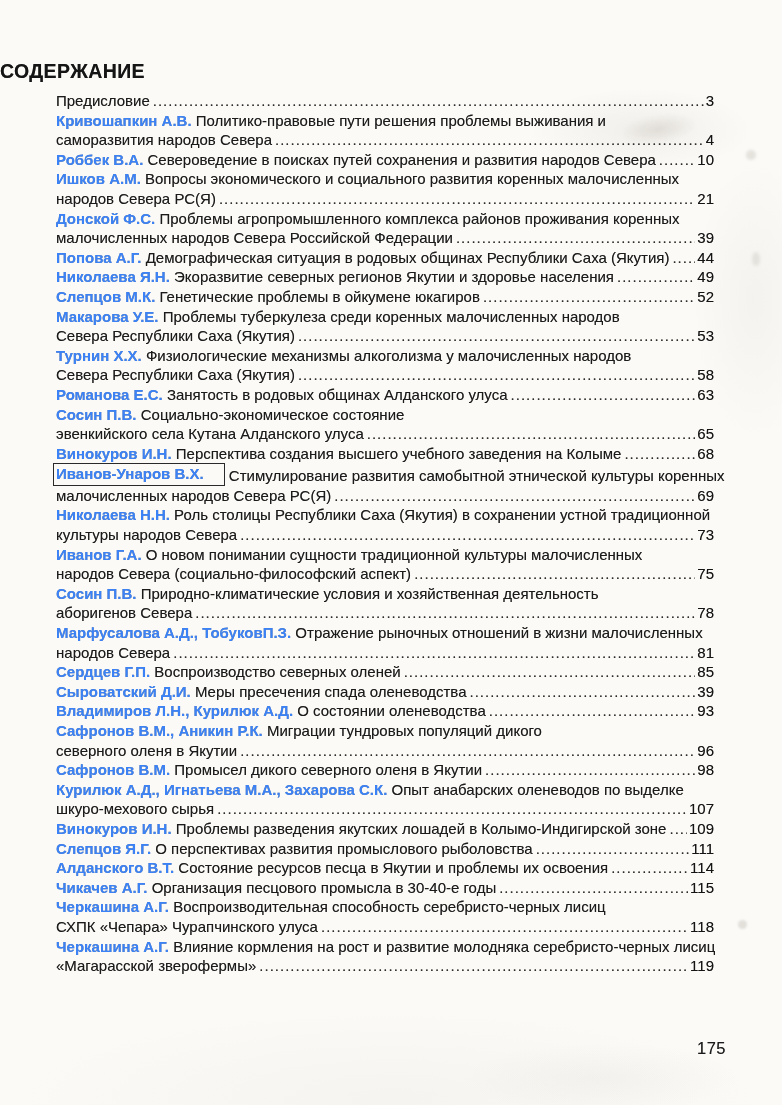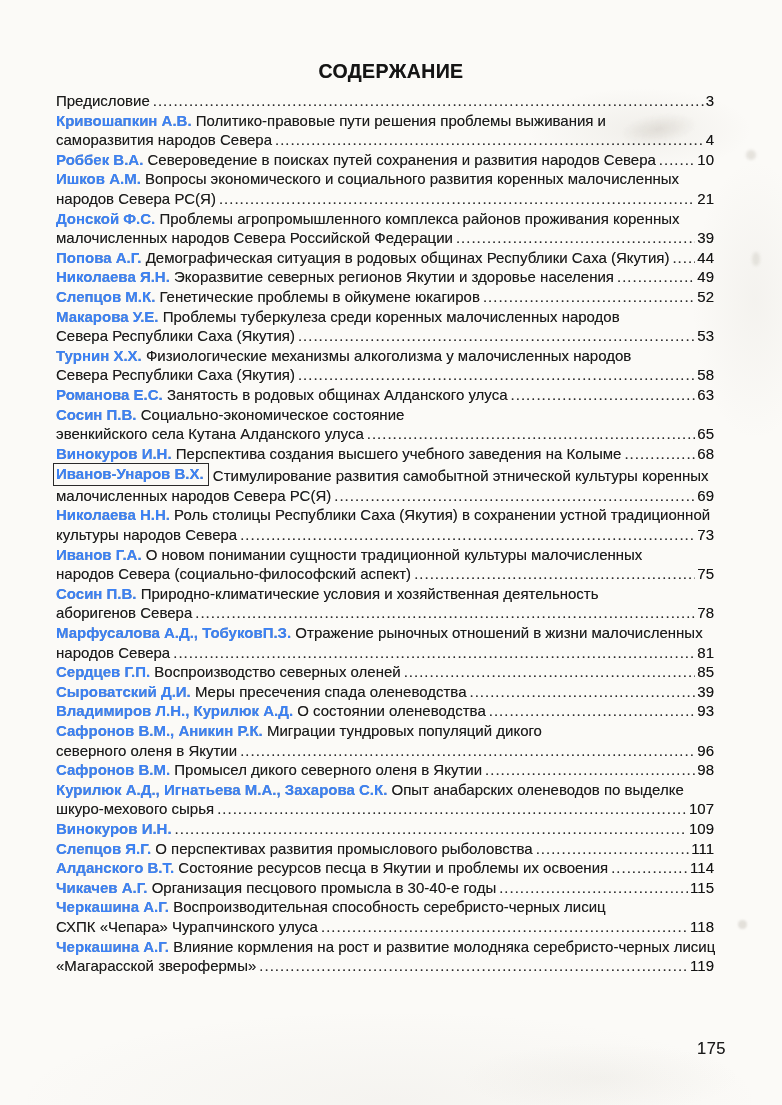--- a/index.html
+++ b/index.html
@@ -13,35 +13,35 @@
   body::before{
     content:"";position:absolute;inset:0;pointer-events:none;
     background:
       radial-gradient(ellipse 160px 60px at 640px 130px, rgba(150,140,125,0.10), transparent 70%),
       radial-gradient(ellipse 90px 200px at 755px 300px, rgba(160,152,138,0.08), transparent 70%),
       radial-gradient(ellipse 200px 50px at 600px 1078px, rgba(160,152,138,0.07), transparent 70%),
       radial-gradient(ellipse 500px 120px at 390px 1100px, rgba(150,143,128,0.06), transparent 75%);
   }
   .page-title{
     position:absolute;top:60px;left:0;width:100%;
-    text-align:center;font-weight:700;font-size:19.5px;letter-spacing:.4px;
+    font-weight:700;font-size:19.5px;letter-spacing:.4px;
     color:#151515;text-shadow:0 0 .5px rgba(20,20,20,.6);
   }
   .toc{
     position:absolute;top:91px;left:56px;width:658px;
     font-size:15px;line-height:19.6px;
     text-shadow:0 0 .45px rgba(25,25,25,.5);
   }
   .entry{margin:0;}
   .line{display:flex;align-items:flex-end;white-space:pre;}
   .line .t{white-space:pre;}
   .author{font-weight:700;color:#3b82f6;}
   .author.boxed{
     border:1.6px solid #2a2a2a;
-    padding:0 4px 1px 2px;margin-left:-3px;
+    padding:0 20px 1px 2px;margin-left:-3px;
   }
   .dots{
     flex:1 1 auto;overflow:hidden;white-space:nowrap;
     margin:0 2px 0 3px;min-width:8px;color:#2c2c2c;
   }
   .dots::after{
     content:"..................................................................................................................................................................................................";
     letter-spacing:1px;font-size:15px;
   }
   .pg{flex:0 0 auto;text-align:right;color:#141414;}
@@ -144,21 +144,21 @@
       <div class="line"><span class="t">северного оленя в Якутии</span><span class="dots"></span><span class="pg">96</span></div>
     </div>
     <div class="entry">
       <div class="line"><b class="author">Сафронов В.М.</b><span class="t"> Промысел дикого северного оленя в Якутии</span><span class="dots"></span><span class="pg">98</span></div>
     </div>
     <div class="entry">
       <div class="line"><b class="author">Курилюк А.Д., Игнатьева М.А., Захарова С.К.</b><span class="t"> Опыт анабарских оленеводов по выделке</span></div>
       <div class="line"><span class="t">шкуро-мехового сырья</span><span class="dots"></span><span class="pg">107</span></div>
     </div>
     <div class="entry">
-      <div class="line"><b class="author">Винокуров И.Н.</b><span class="dots"></span><span class="pg">109</span></div>
+      <div class="line"><b class="author">Винокуров И.Н.</b><span class="t"> Проблемы разведения якутских лошадей в Колымо-Индигирской зоне</span><span class="dots"></span><span class="pg">109</span></div>
     </div>
     <div class="entry">
       <div class="line"><b class="author">Слепцов Я.Г.</b><span class="t"> О перспективах развития промыслового рыболовства</span><span class="dots"></span><span class="pg">111</span></div>
     </div>
     <div class="entry">
       <div class="line"><b class="author">Алданского В.Т.</b><span class="t"> Состояние ресурсов песца в Якутии и проблемы их освоения</span><span class="dots"></span><span class="pg">114</span></div>
     </div>
     <div class="entry">
       <div class="line"><b class="author">Чикачев А.Г.</b><span class="t"> Организация песцового промысла в 30-40-е годы</span><span class="dots"></span><span class="pg">115</span></div>
     </div>

